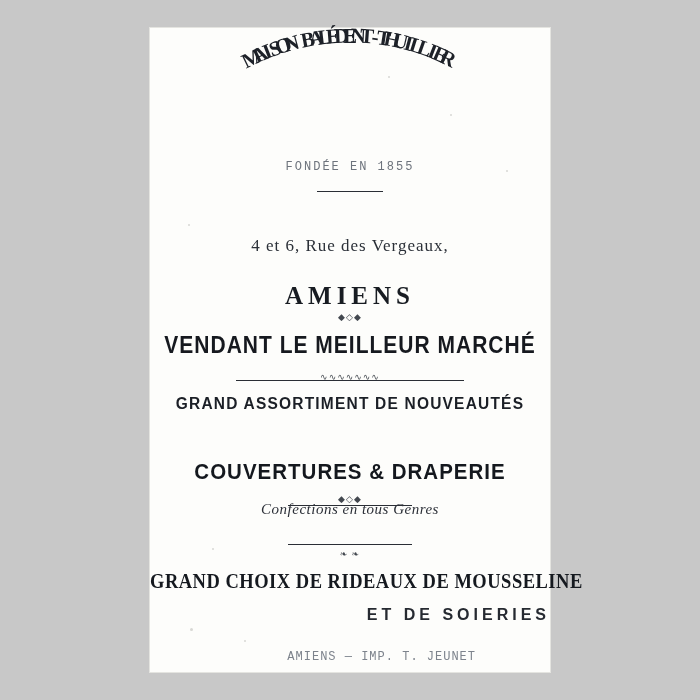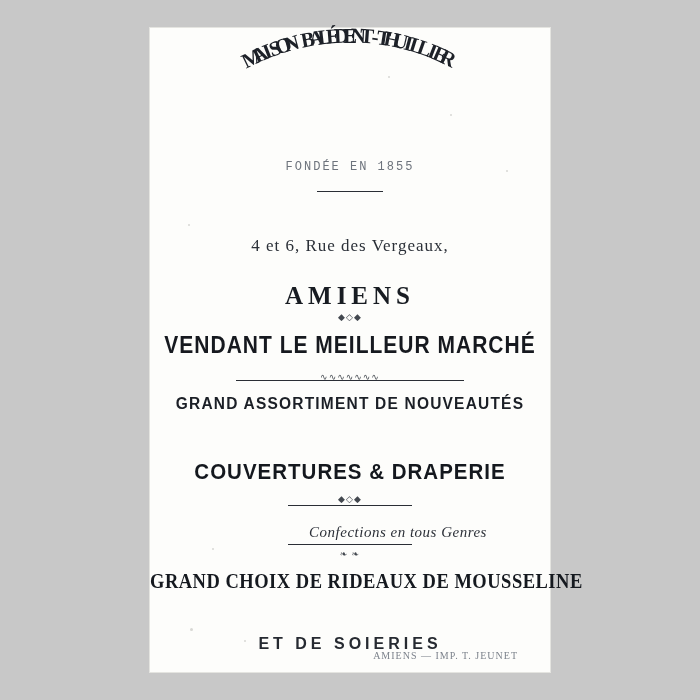--- a/index.html
+++ b/index.html
@@ -162,27 +162,27 @@
     transform: scaleY(1.12);
   }
   .soieries {
     font-size: 16px;
     font-weight: bold;
     letter-spacing: 4px;
     color: #262a31;
     font-family: "Liberation Sans", sans-serif;
   }
   .footer {
-    font-size: 10px;
+    font-size: 12px;
     letter-spacing: 1px;
     color: #7d838c;
-    font-family: Liberation Serif, serif;
+    font-family: Liberation Mono, monospace;
     text-align: right;
     width: 400px;
-    padding-right: 32px;
+    padding-right: 74px;
     box-sizing: border-box;
   }
 </style>
 </head>
 <body>
 
 <div class="stage">
 
   <div class="sheet">
     <div class="paper-inner">
@@ -239,27 +239,27 @@
       <div class="rule" style="top:352px; width:228px;"></div>
 
       <div class="line ad-text assort" style="top:366px;">GRAND ASSORTIMENT DE NOUVEAUTÉS</div>
 
 
       <div class="line ad-text couv" style="top:431px;">COUVERTURES &amp; DRAPERIE</div>
 
       <div class="orn" style="top:466px;">◆◇◆</div>
       <div class="rule" style="top:477px; width:124px;"></div>
 
-      <div class="line ad-text script" style="top:496px;margin-left:48px;">Confections en tous Genres</div>
+      <div class="line ad-text script" style="top:473px;">Confections en tous Genres</div>
 
       <div class="rule" style="top:516px; width:124px;"></div>
       <div class="orn" style="top:521px;">❧ ❧</div>
 
       <div class="line ad-text rideaux" style="top:543px;">GRAND CHOIX DE RIDEAUX DE MOUSSELINE</div>
 
-      <div class="line ad-text soieries" style="top:607px;">ET DE SOIERIES</div>
+      <div class="line ad-text soieries" style="top:578px;text-align:right;">ET DE SOIERIES</div>
 
       <div class="line footer" style="top:622px;">AMIENS — IMP. T. JEUNET</div>
 
     </div>
   </div>
 
 </div>
 
 </body></html>

